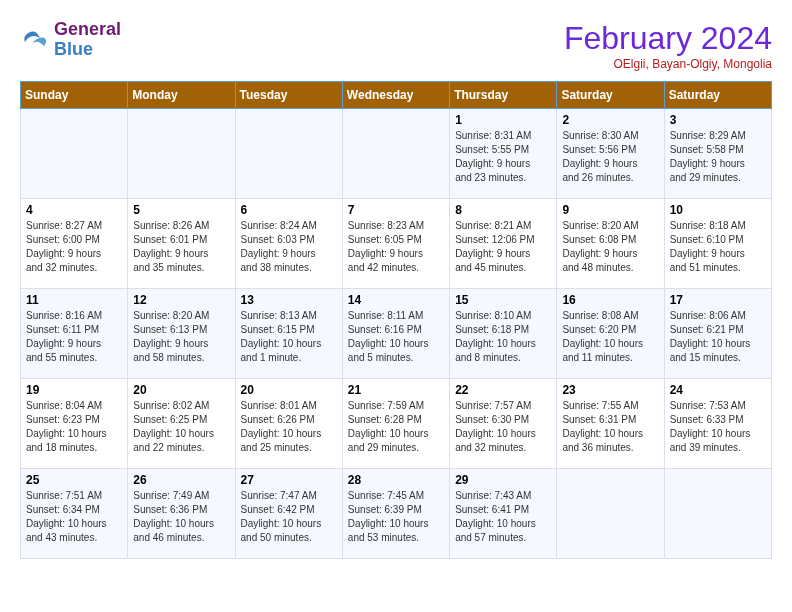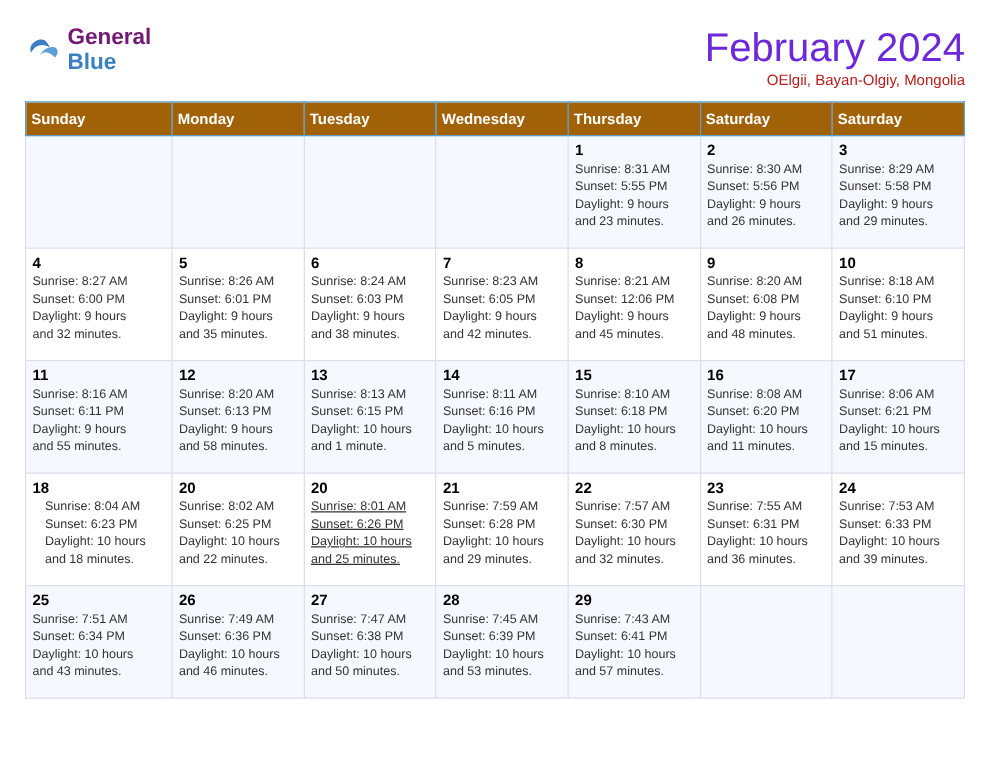--- a/index.html
+++ b/index.html
@@ -247,36 +247,36 @@
         <td>
           <span class="day-num">17</span>
           <div class="day-info" style="white-space: pre-line;">Sunrise: 8:06 AM
 Sunset: 6:21 PM
 Daylight: 10 hours
 and 15 minutes.</div>
         </td>
       </tr>
       <tr>
         <td>
-          <span class="day-num">18</span>
-          <div class="day-info" style="white-space: pre-line; margin-left: 10px;">Sunrise: 8:04 AM
+          <span class="day-num">19</span>
+          <div class="day-info" style="white-space: pre-line;">Sunrise: 8:04 AM
 Sunset: 6:23 PM
 Daylight: 10 hours
 and 18 minutes.</div>
         </td>
         <td>
           <span class="day-num">20</span>
           <div class="day-info" style="white-space: pre-line;">Sunrise: 8:02 AM
 Sunset: 6:25 PM
 Daylight: 10 hours
 and 22 minutes.</div>
         </td>
         <td>
           <span class="day-num">20</span>
-          <div class="day-info" style="white-space: pre-line; text-decoration: underline;">Sunrise: 8:01 AM
+          <div class="day-info" style="white-space: pre-line;">Sunrise: 8:01 AM
 Sunset: 6:26 PM
 Daylight: 10 hours
 and 25 minutes.</div>
         </td>
         <td>
           <span class="day-num">21</span>
           <div class="day-info" style="white-space: pre-line;">Sunrise: 7:59 AM
 Sunset: 6:28 PM
 Daylight: 10 hours
 and 29 minutes.</div>
@@ -314,21 +314,21 @@
         <td>
           <span class="day-num">26</span>
           <div class="day-info" style="white-space: pre-line;">Sunrise: 7:49 AM
 Sunset: 6:36 PM
 Daylight: 10 hours
 and 46 minutes.</div>
         </td>
         <td>
           <span class="day-num">27</span>
           <div class="day-info" style="white-space: pre-line;">Sunrise: 7:47 AM
-Sunset: 6:38 PM
+Sunset: 6:42 PM
 Daylight: 10 hours
 and 50 minutes.</div>
         </td>
         <td>
           <span class="day-num">28</span>
           <div class="day-info" style="white-space: pre-line;">Sunrise: 7:45 AM
 Sunset: 6:39 PM
 Daylight: 10 hours
 and 53 minutes.</div>
         </td>

